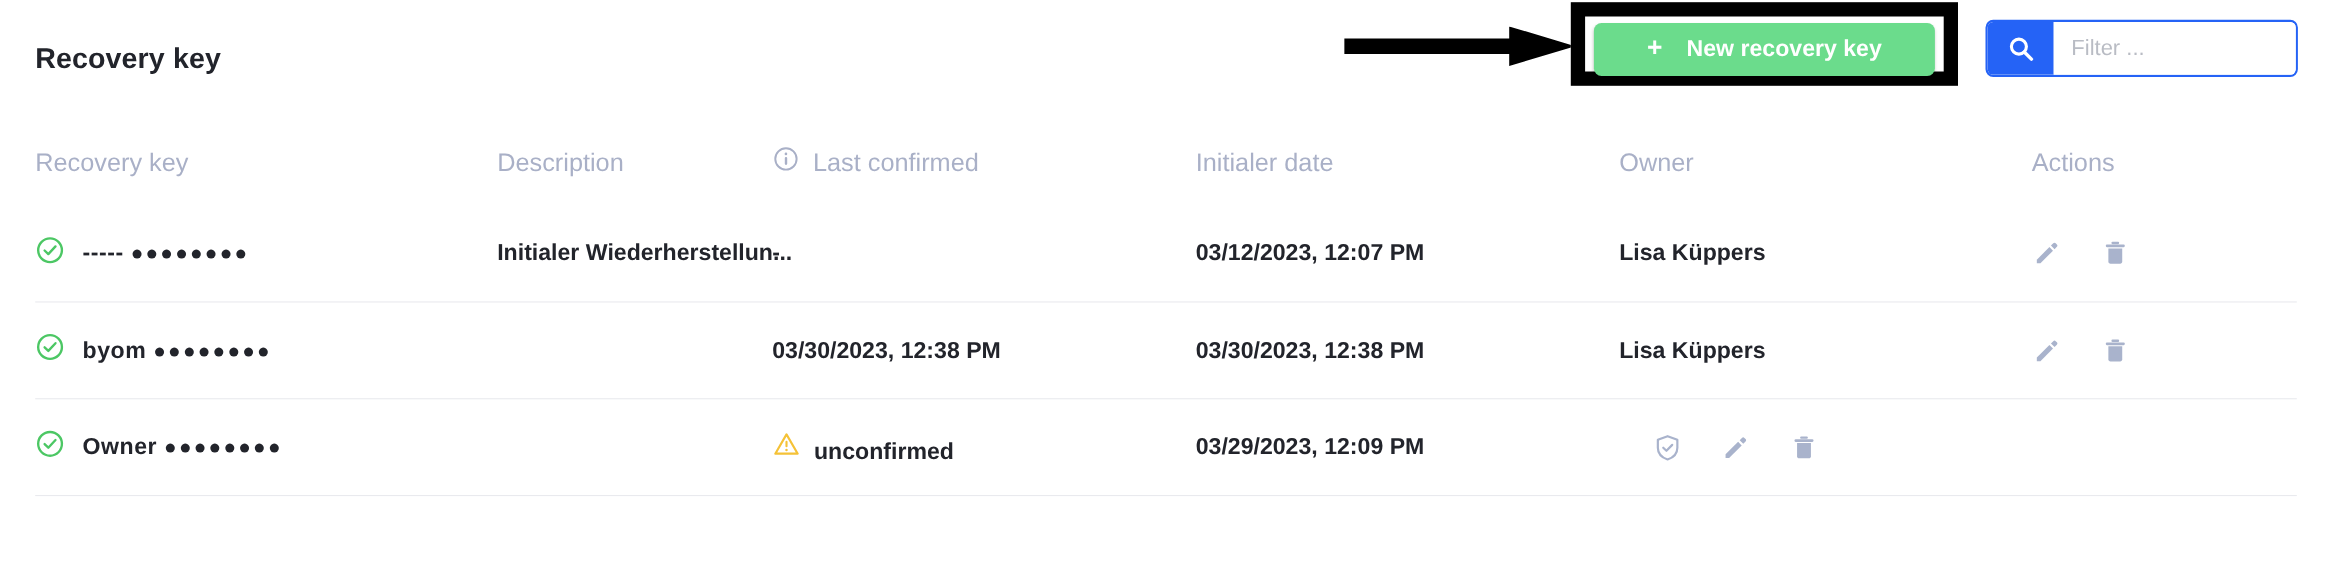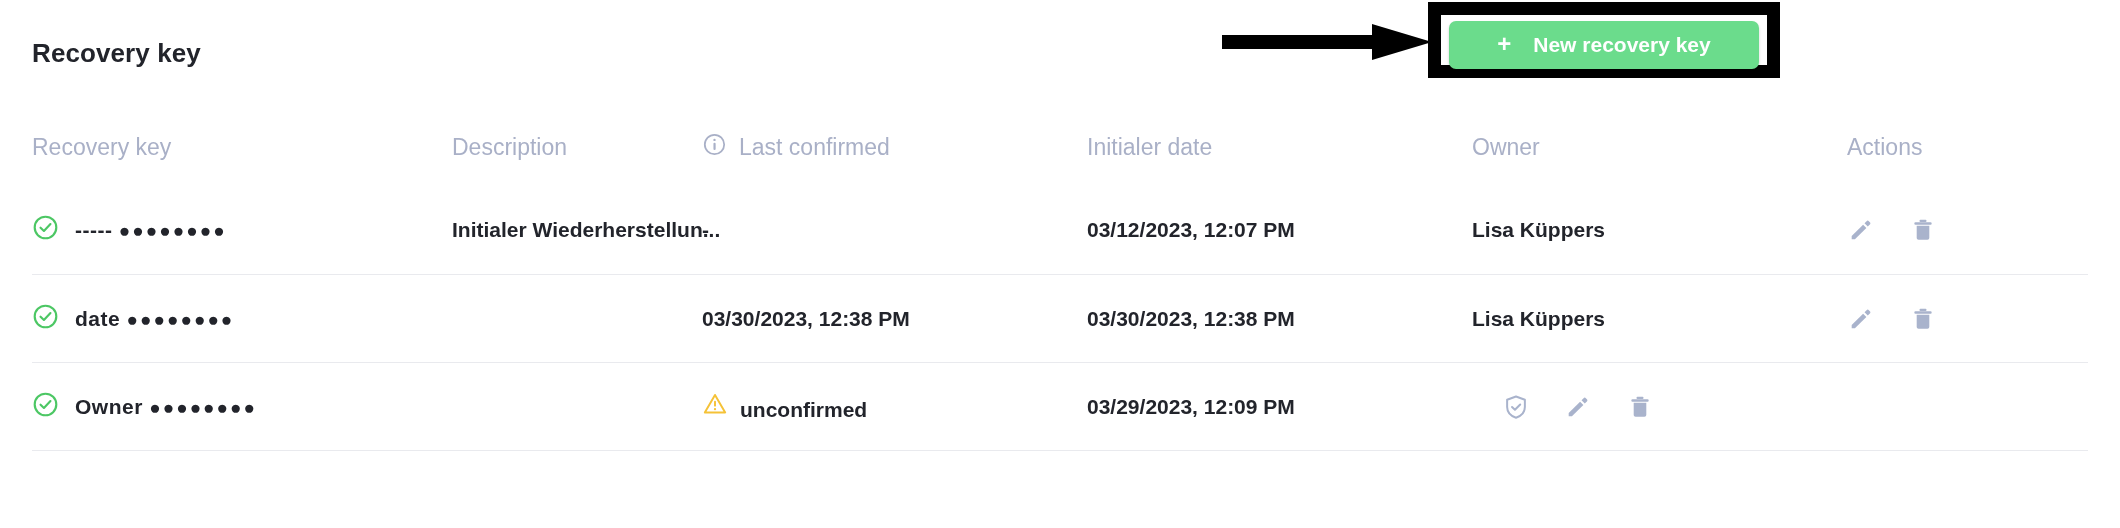--- a/index.html
+++ b/index.html
@@ -234,20 +234,29 @@
       <path d="M0 11 H150 V0 L210 18 L150 36 V25 H0 Z" fill="#000000"></path>
     </svg>
 
     <div class="anno-frame"></div>
 
     <button class="new-key-button">
       <span class="plus">+</span>
       <span>New recovery key</span>
     </button>
 
+    <div class="filter-wrap">
+      <div class="filter-icon-box">
+        <svg width="26" height="26" viewBox="0 0 24 24" fill="none">
+          <circle cx="10.5" cy="10.5" r="6.3" stroke="#ffffff" stroke-width="2.6"></circle>
+          <line x1="15" y1="15" x2="21" y2="21" stroke="#ffffff" stroke-width="2.9" stroke-linecap="round"></line>
+        </svg>
+      </div>
+      <input class="filter-input" type="text" value="" placeholder="Filter ..." style="">
+    </div>
   </div>
 
   <div class="table">
 
     <div class="row head-row">
       <div class="th c-key">
         <span>Recovery key</span>
       </div>
       <div class="th c-desc">
         <span>Description</span>
@@ -314,21 +323,21 @@
     <div class="row data-row">
       <div class="td c-key">
         <span class="keycell">
           <span>
             <svg width="27" height="27" viewBox="0 0 24 24" fill="none">
               <circle cx="12" cy="12" r="9.6" stroke="#4cc764" stroke-width="1.9"></circle>
               <path d="M7.6 12.2 L10.6 15.1 L16.4 8.9" stroke="#4cc764" stroke-width="1.9" stroke-linecap="round" stroke-linejoin="round"></path>
             </svg>
           </span>
           <span class="keytext">
-            <span>date</span>
+            <span>byom</span>
             <span class="dots">●●●●●●●●</span>
           </span>
         </span>
       </div>
       <div class="td c-desc desc"></div>
       <div class="td c-last">03/30/2023, 12:38 PM</div>
       <div class="td c-created">03/30/2023, 12:38 PM</div>
       <div class="td c-owner">Lisa Küppers</div>
       <div class="td c-actions">
         <span class="actions">

